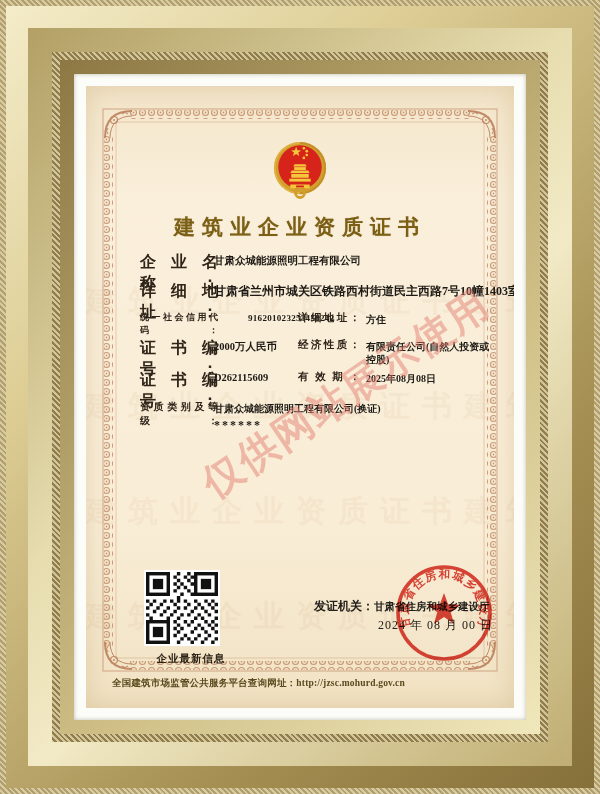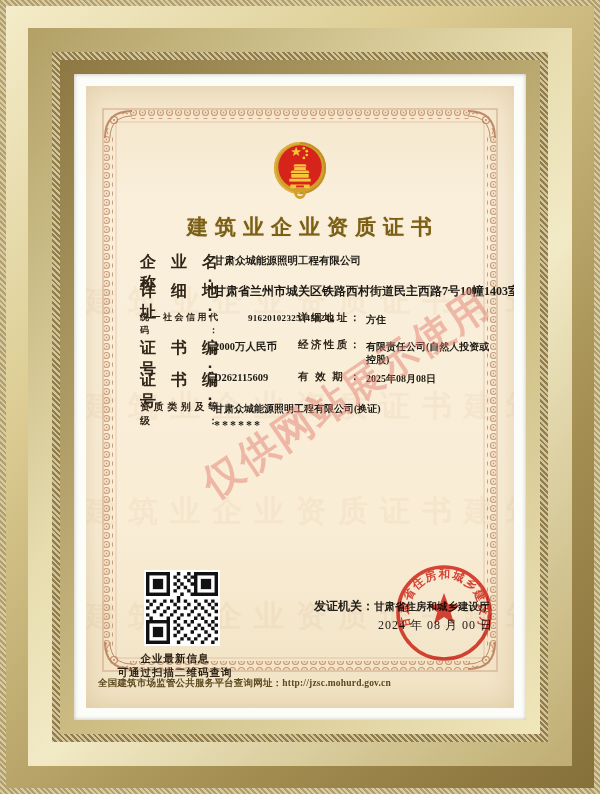--- a/index.html
+++ b/index.html
@@ -23,21 +23,21 @@
                           repeating-linear-gradient(0deg,rgba(205,175,130,.05) 0 2px,rgba(255,255,255,0) 2px 7px);
          box-shadow:inset 0 0 26px rgba(180,145,90,.30);overflow:hidden;}
 
   .ghost-row{position:absolute;left:0;width:100%;text-align:center;white-space:nowrap;
              font-size:30px;font-weight:bold;letter-spacing:12px;color:rgba(190,140,95,.08);pointer-events:none;}
 
   .lace{position:absolute;left:16px;top:22px;z-index:2;}
 
   
   .emblem{position:absolute;left:50%;top:52px;transform:translateX(-50%);z-index:4;}
-  .title{position:absolute;left:13px;top:127px;width:100%;text-align:center;z-index:4;
+  .title{position:absolute;left:0;top:127px;width:100%;text-align:center;z-index:4;
          font-size:21px;font-weight:bold;color:#7a5f14;letter-spacing:7px;text-shadow:0 0 1px rgba(122,95,20,.4);}
 
   
   .row{position:absolute;left:0;width:100%;z-index:4;}
   .lbl{position:absolute;left:54px;width:78px;display:inline-block;text-align:justify;text-align-last:justify;
        font-weight:bold;font-size:16px;color:#2e2418;}
   .lbl.sm{font-size:9px;letter-spacing:0;}
   .lbl.md{font-size:10px;}
   .val{position:absolute;left:128px;top:2px;font-size:10.5px;font-weight:600;color:#1d1a15;white-space:nowrap;}
   .val.tiny{font-size:9px;letter-spacing:.3px;padding-left:34px;}
@@ -46,32 +46,32 @@
   .val2{position:absolute;left:280px;top:2px;width:130px;font-size:10px;font-weight:600;color:#1d1a15;line-height:1.3;}
   .stars{position:absolute;left:128px;top:332px;z-index:4;font-size:12px;font-weight:bold;letter-spacing:2px;color:#23201b;}
 
   
   .wm-diagonal{position:absolute;left:40px;top:280px;width:440px;z-index:5;transform:rotate(-34deg);transform-origin:center;
                font-size:40px;font-weight:bold;letter-spacing:2px;color:rgba(226,124,110,.48);
                white-space:nowrap;pointer-events:none;text-align:center;}
 
   
   .qr{position:absolute;left:58px;top:484px;z-index:4;background:#fff;padding:2px;}
-  .qr-cap{position:absolute;left:4px;width:170px;text-align:center;z-index:4;
+  .qr-cap{position:absolute;left:20px;width:170px;text-align:center;z-index:4;
           font-size:10.5px;font-weight:bold;color:#2b2214;letter-spacing:1px;}
 
   
   .issuer{position:absolute;left:228px;top:510px;z-index:4;white-space:nowrap;}
   .issuer .ilbl{font-size:12px;font-weight:bold;color:#23201b;}
   .issuer .ival{font-size:10.5px;font-weight:bold;color:#23201b;}
   .date-line{position:absolute;left:292px;top:531px;z-index:4;font-size:12px;font-weight:normal;
              letter-spacing:1px;color:#23201b;white-space:nowrap;}
   .seal{position:absolute;left:308px;top:477px;z-index:6;opacity:.88;mix-blend-mode:multiply;}
 
-  .footer-url{position:absolute;left:12px;top:591px;z-index:4;font-size:9.5px;font-weight:bold;
+  .footer-url{position:absolute;left:26px;top:591px;z-index:4;font-size:9.5px;font-weight:bold;
               color:#5b4a1e;letter-spacing:.2px;white-space:nowrap;}
 </style>
 </head>
 <body>
 
 <div class="stage">
   <div class="band b1">
    <div class="band b2">
     <div class="band b3">
      <div class="band b4">
@@ -182,21 +182,20 @@
               <rect x="56" y="0" width="28" height="28"></rect>
                       <rect x="60" y="4" width="20" height="20" fill="#ffffff"></rect>
                       <rect x="64" y="8" width="12" height="12"></rect>
               <rect x="0" y="56" width="28" height="28"></rect>
                       <rect x="4" y="60" width="20" height="20" fill="#ffffff"></rect>
                       <rect x="8" y="64" width="12" height="12"></rect>
               <path d="M36 0h4v4h-4z M48 0h4v4h-4z M32 4h4v4h-4z M44 4h4v4h-4z M52 4h4v4h-4z M36 8h4v4h-4z M48 8h4v4h-4z M32 12h4v4h-4z M40 12h4v4h-4z M52 12h4v4h-4z M36 16h4v4h-4z M44 16h4v4h-4z M32 20h4v4h-4z M48 20h4v4h-4z M40 24h4v4h-4z M52 24h4v4h-4z M36 28h4v4h-4z M0 32h4v4h-4z M8 32h4v4h-4z M20 32h4v4h-4z M28 32h4v4h-4z M36 32h4v4h-4z M44 32h4v4h-4z M56 32h4v4h-4z M68 32h4v4h-4z M76 32h4v4h-4z M4 36h4v4h-4z M16 36h4v4h-4z M32 36h4v4h-4z M48 36h4v4h-4z M60 36h4v4h-4z M72 36h4v4h-4z M80 36h4v4h-4z M0 40h4v4h-4z M12 40h4v4h-4z M24 40h4v4h-4z M36 40h4v4h-4z M44 40h4v4h-4z M56 40h4v4h-4z M64 40h4v4h-4z M76 40h4v4h-4z M8 44h4v4h-4z M20 44h4v4h-4z M32 44h4v4h-4z M52 44h4v4h-4z M68 44h4v4h-4z M80 44h4v4h-4z M0 48h4v4h-4z M16 48h4v4h-4z M28 48h4v4h-4z M40 48h4v4h-4z M48 48h4v4h-4z M60 48h4v4h-4z M72 48h4v4h-4z M4 52h4v4h-4z M24 52h4v4h-4z M36 52h4v4h-4z M56 52h4v4h-4z M64 52h4v4h-4z M80 52h4v4h-4z M32 56h4v4h-4z M44 56h4v4h-4z M52 56h4v4h-4z M68 56h4v4h-4z M76 56h4v4h-4z M36 60h4v4h-4z M48 60h4v4h-4z M60 60h4v4h-4z M72 60h4v4h-4z M80 60h4v4h-4z M32 64h4v4h-4z M40 64h4v4h-4z M56 64h4v4h-4z M64 64h4v4h-4z M76 64h4v4h-4z M36 68h4v4h-4z M52 68h4v4h-4z M68 68h4v4h-4z M80 68h4v4h-4z M32 72h4v4h-4z M44 72h4v4h-4z M60 72h4v4h-4z M72 72h4v4h-4z M40 76h4v4h-4z M48 76h4v4h-4z M56 76h4v4h-4z M68 76h4v4h-4z M80 76h4v4h-4z M36 80h4v4h-4z M52 80h4v4h-4z M64 80h4v4h-4z M76 80h4v4h-4z"></path>
             </g>
           </svg>
           <div class="qr-cap" style="top:566px">企业最新信息</div>
-          <div class="qr-cap" style="top:580px">可通过扫描二维码查询</div>
 
           <div class="issuer">
             <span class="ilbl">发证机关：</span><span class="ival">甘肃省住房和城乡建设厅</span>
           </div>
           <div class="date-line">2024 年 08 月 00 日</div>
 
           <svg class="seal" width="100" height="100" viewBox="0 0 100 100">
             <defs>
                       <path id="sealArc" d="M16.5 64 A36 36 0 1 1 83.5 64" fill="none"></path>
                     </defs>

